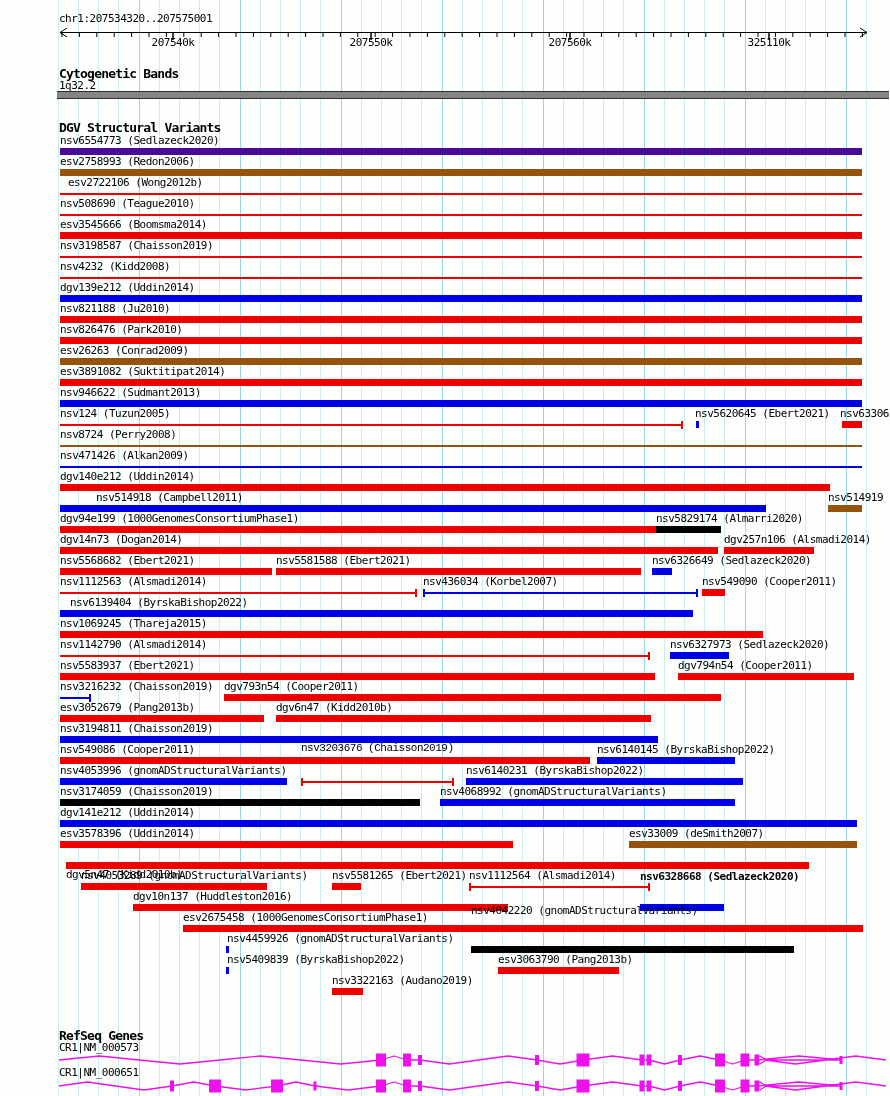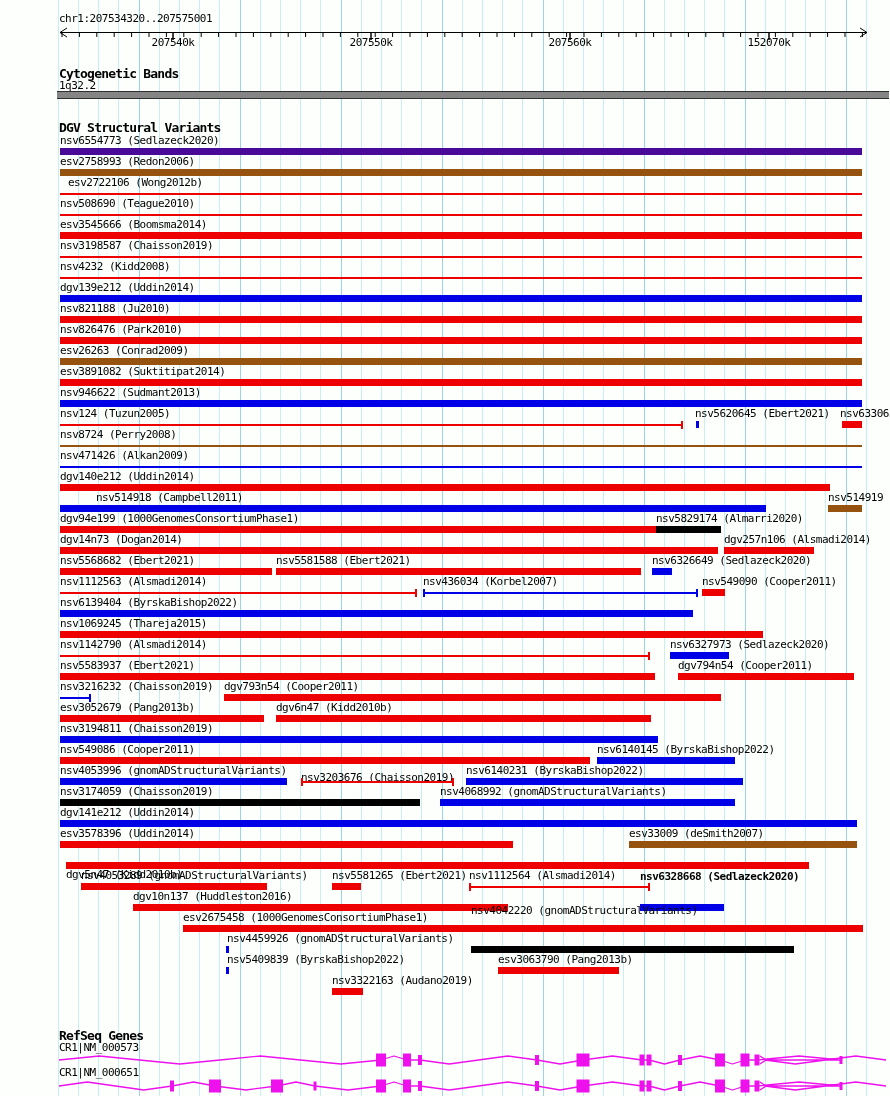--- a/index.html
+++ b/index.html
@@ -117,21 +117,21 @@
       <line x1="862.3999999999993" y1="33" x2="862.3999999999993" y2="37" stroke="#000000"></line>
       <line x1="173" y1="33" x2="173" y2="40" stroke="#000000" stroke-width="1.5"></line>
       <line x1="371" y1="33" x2="371" y2="40" stroke="#000000" stroke-width="1.5"></line>
       <line x1="570" y1="33" x2="570" y2="40" stroke="#000000" stroke-width="1.5"></line>
       <line x1="769" y1="33" x2="769" y2="40" stroke="#000000" stroke-width="1.5"></line>
     </svg>
   <div id="ruler-labels">
       <div class="lbl ticklabel" style="left: 173px; top: 37px;">207540k</div>
       <div class="lbl ticklabel" style="left: 371px; top: 37px;">207550k</div>
       <div class="lbl ticklabel" style="left: 570px; top: 37px;">207560k</div>
-      <div class="lbl ticklabel" style="left: 769px; top: 37px;">152070k</div>
+      <div class="lbl ticklabel" style="left: 769px; top: 37px;">325110k</div>
     </div>
 
   <div class="hdr" style="left:59px;top:67px;">Cytogenetic Bands</div>
   <div class="lbl" style="left:59px;top:80px;">1q32.2</div>
   <div id="cytoband-bar" class="abs" style="left: 57px; top: 91px; width: 832px; height: 6px; background: rgb(133, 133, 133); border-top: 1px solid rgb(47, 47, 47); border-bottom: 1px solid rgb(47, 47, 47);"></div>
 
   <div class="hdr" style="left:59px;top:121px;">DGV Structural Variants</div>
   <div id="variants-layer">
       <div class="lbl" style="left: 60px; top: 135px;">nsv6554773 (Sedlazeck2020)</div>
       <div class="abs" style="left: 60px; top: 148px; width: 802px; height: 7px; background: rgb(74, 10, 153);"></div>
@@ -192,21 +192,21 @@
       <div class="abs" style="left: 652px; top: 568px; width: 20px; height: 7px; background: rgb(0, 0, 230);"></div>
       <div class="lbl" style="left: 60px; top: 576px;">nsv1112563 (Alsmadi2014)</div>
       <div class="lbl" style="left: 423px; top: 576px;">nsv436034 (Korbel2007)</div>
       <div class="lbl" style="left: 702px; top: 576px;">nsv549090 (Cooper2011)</div>
       <div class="abs" style="left: 60px; top: 592px; width: 357px; height: 2px; background: rgb(238, 0, 0);"></div>
       <div class="abs" style="left: 415px; top: 589px; width: 2px; height: 8px; background: rgb(238, 0, 0);"></div>
       <div class="abs" style="left: 423px; top: 592px; width: 275px; height: 2px; background: rgb(0, 0, 230);"></div>
       <div class="abs" style="left: 423px; top: 589px; width: 2px; height: 8px; background: rgb(0, 0, 230);"></div>
       <div class="abs" style="left: 696px; top: 589px; width: 2px; height: 8px; background: rgb(0, 0, 230);"></div>
       <div class="abs" style="left: 702px; top: 589px; width: 23px; height: 7px; background: rgb(238, 0, 0);"></div>
-      <div class="lbl" style="left: 60px; top: 597px;">nsv6139404 (ByrskaBishop2022)</div>
+      <div class="lbl" style="left: 60px; top: 597px; padding-left: 10px;">nsv6139404 (ByrskaBishop2022)</div>
       <div class="abs" style="left: 60px; top: 610px; width: 633px; height: 7px; background: rgb(0, 0, 230);"></div>
       <div class="lbl" style="left: 60px; top: 618px;">nsv1069245 (Thareja2015)</div>
       <div class="abs" style="left: 60px; top: 631px; width: 703px; height: 7px; background: rgb(238, 0, 0);"></div>
       <div class="lbl" style="left: 60px; top: 639px;">nsv1142790 (Alsmadi2014)</div>
       <div class="lbl" style="left: 670px; top: 639px;">nsv6327973 (Sedlazeck2020)</div>
       <div class="abs" style="left: 60px; top: 655px; width: 590px; height: 2px; background: rgb(238, 0, 0);"></div>
       <div class="abs" style="left: 648px; top: 652px; width: 2px; height: 8px; background: rgb(238, 0, 0);"></div>
       <div class="abs" style="left: 670px; top: 652px; width: 59px; height: 7px; background: rgb(0, 0, 230);"></div>
       <div class="lbl" style="left: 60px; top: 660px;">nsv5583937 (Ebert2021)</div>
       <div class="lbl" style="left: 678px; top: 660px;">dgv794n54 (Cooper2011)</div>
@@ -221,21 +221,21 @@
       <div class="lbl" style="left: 276px; top: 702px;">dgv6n47 (Kidd2010b)</div>
       <div class="abs" style="left: 60px; top: 715px; width: 204px; height: 7px; background: rgb(238, 0, 0);"></div>
       <div class="abs" style="left: 276px; top: 715px; width: 375px; height: 7px; background: rgb(238, 0, 0);"></div>
       <div class="lbl" style="left: 60px; top: 723px;">nsv3194811 (Chaisson2019)</div>
       <div class="abs" style="left: 60px; top: 736px; width: 598px; height: 7px; background: rgb(0, 0, 230);"></div>
       <div class="lbl" style="left: 60px; top: 744px;">nsv549086 (Cooper2011)</div>
       <div class="lbl" style="left: 597px; top: 744px;">nsv6140145 (ByrskaBishop2022)</div>
       <div class="abs" style="left: 60px; top: 757px; width: 530px; height: 7px; background: rgb(238, 0, 0);"></div>
       <div class="abs" style="left: 597px; top: 757px; width: 138px; height: 7px; background: rgb(0, 0, 230);"></div>
       <div class="lbl" style="left: 60px; top: 765px;">nsv4053996 (gnomADStructuralVariants)</div>
-      <div class="lbl" style="left: 301px; top: 772px;">nsv3203676 (Chaisson2019)</div>
+      <div class="lbl" style="left: 301px; top: 742px; font-family: Liberation Mono, monospace;">nsv3203676 (Chaisson2019)</div>
       <div class="lbl" style="left: 466px; top: 765px;">nsv6140231 (ByrskaBishop2022)</div>
       <div class="abs" style="left: 60px; top: 778px; width: 227px; height: 7px; background: rgb(0, 0, 230);"></div>
       <div class="abs" style="left: 301px; top: 781px; width: 153px; height: 2px; background: rgb(238, 0, 0);"></div>
       <div class="abs" style="left: 301px; top: 778px; width: 2px; height: 8px; background: rgb(238, 0, 0);"></div>
       <div class="abs" style="left: 452px; top: 778px; width: 2px; height: 8px; background: rgb(238, 0, 0);"></div>
       <div class="abs" style="left: 466px; top: 778px; width: 277px; height: 7px; background: rgb(0, 0, 230);"></div>
       <div class="lbl" style="left: 60px; top: 786px;">nsv3174059 (Chaisson2019)</div>
       <div class="lbl" style="left: 440px; top: 786px;">nsv4068992 (gnomADStructuralVariants)</div>
       <div class="abs" style="left: 60px; top: 799px; width: 360px; height: 7px; background: rgb(0, 0, 0);"></div>
       <div class="abs" style="left: 440px; top: 799px; width: 295px; height: 7px; background: rgb(0, 0, 230);"></div>

